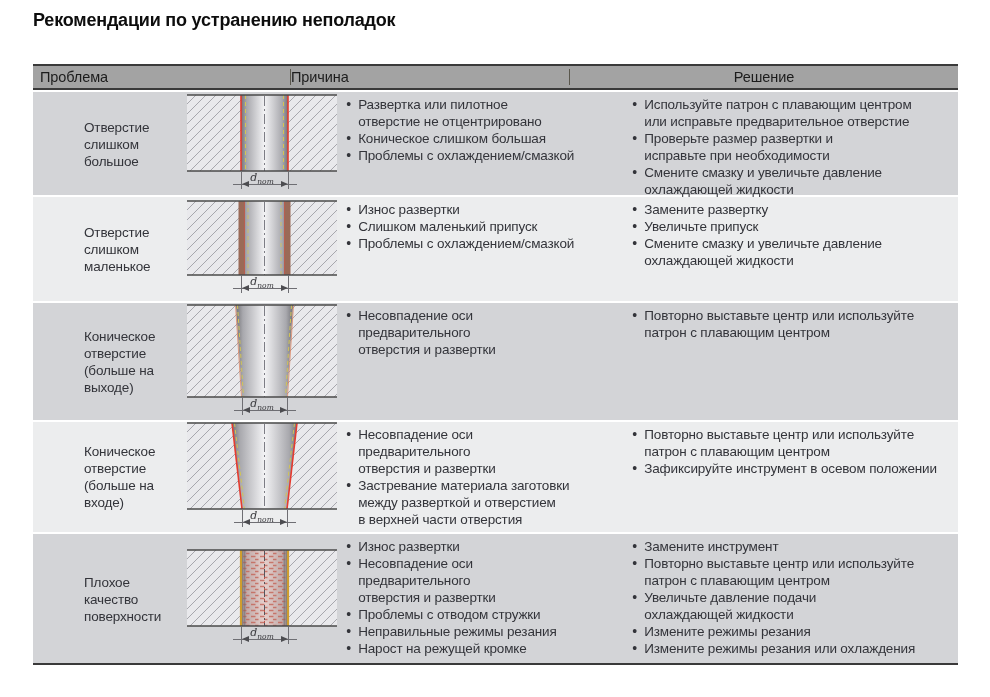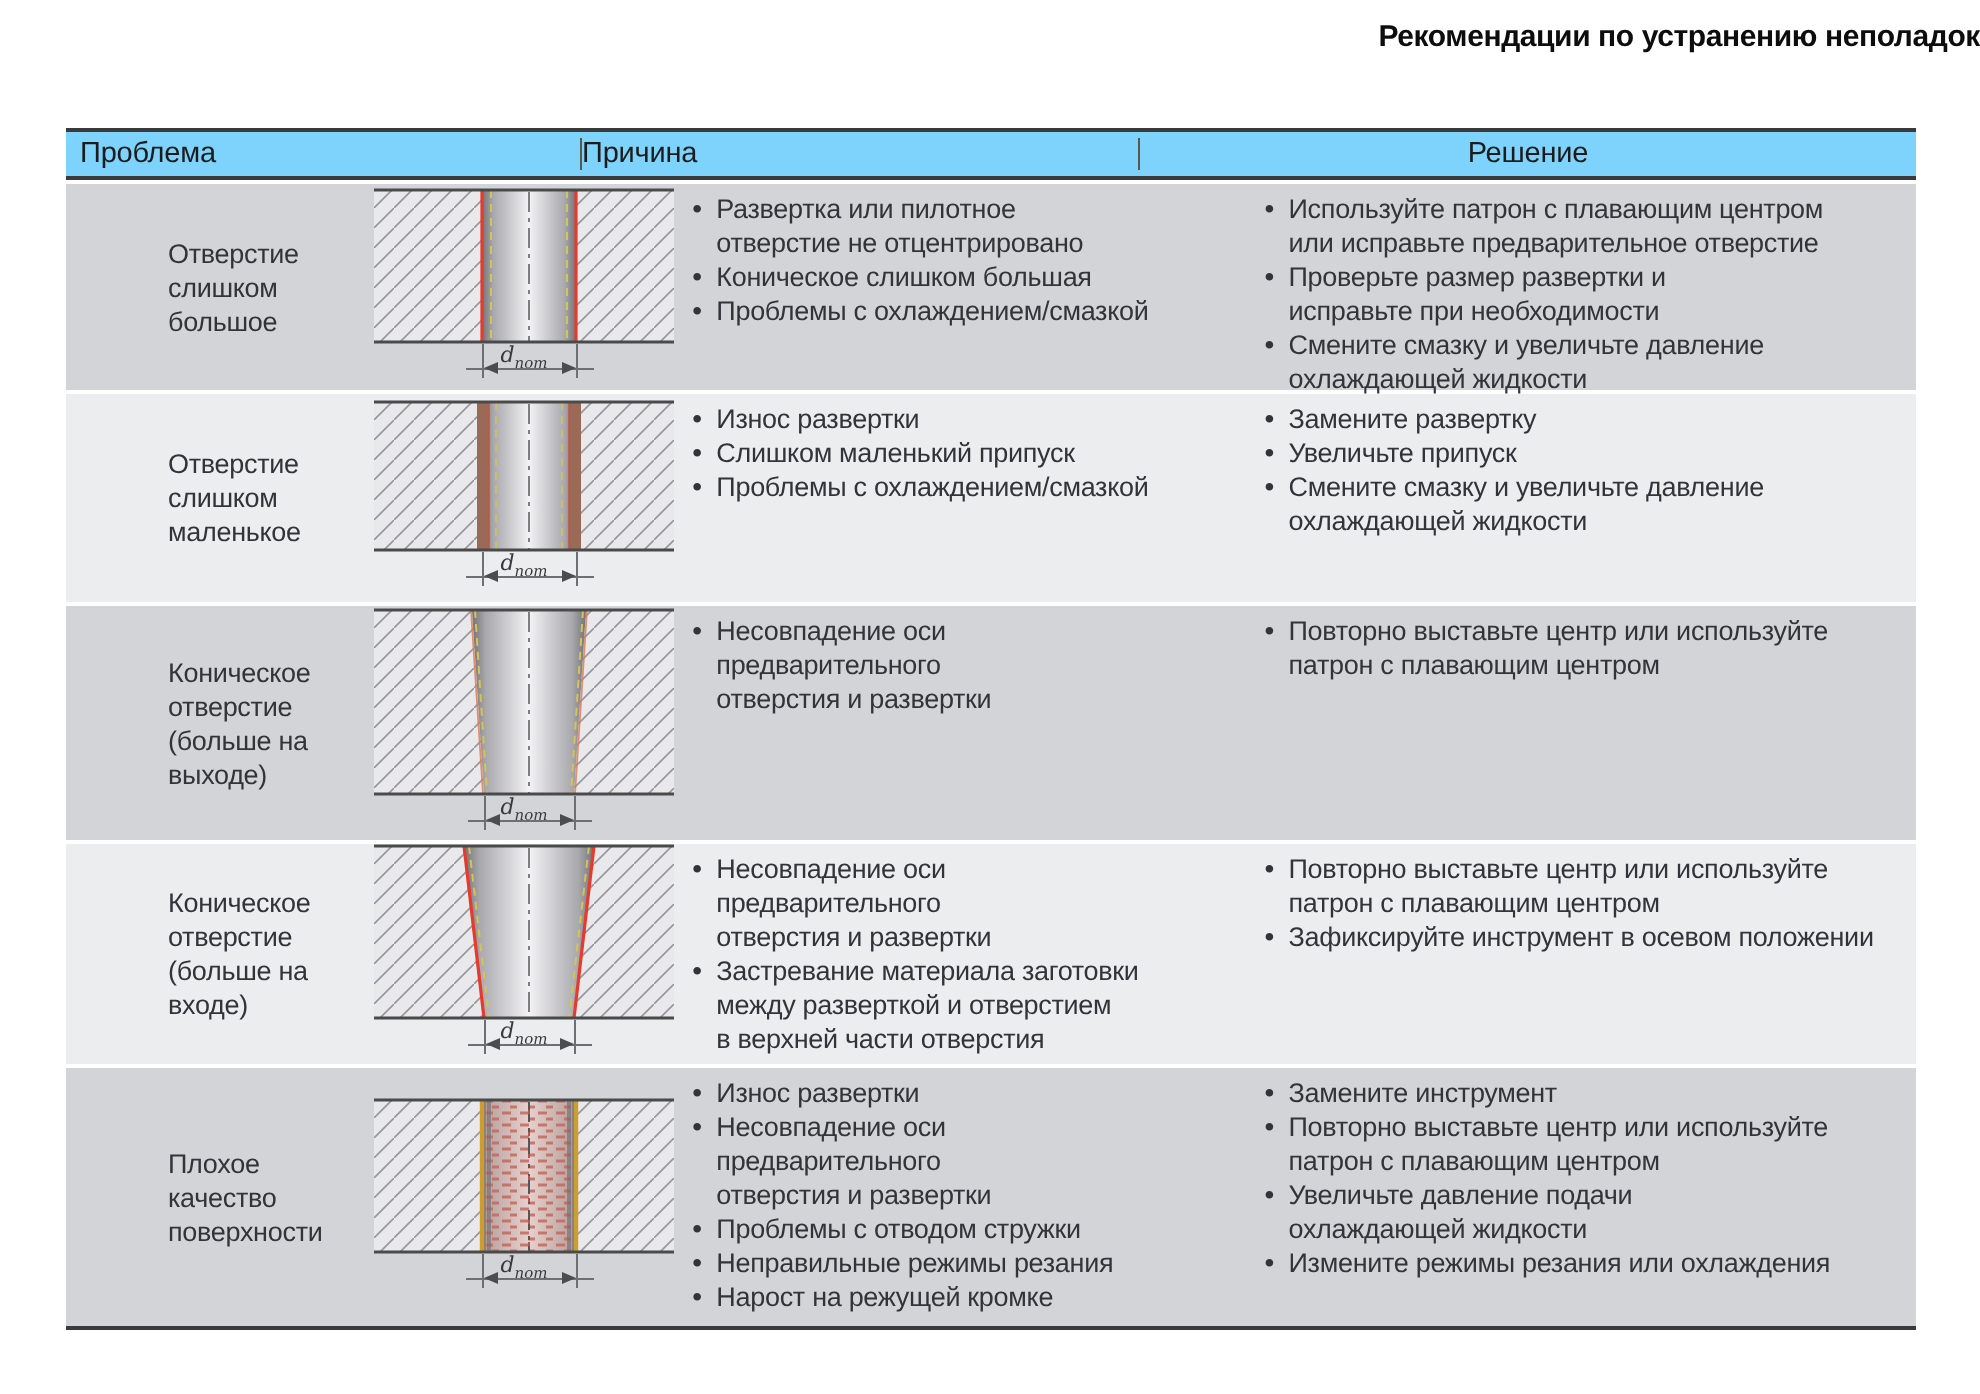--- a/index.html
+++ b/index.html
@@ -3,30 +3,30 @@
 <meta charset="utf-8">
 <style>
   html,body{margin:0;padding:0;}
   body{
     width:990px;height:697px;background:#ffffff;overflow:hidden;
     font-family:"Liberation Sans","DejaVu Sans",sans-serif;
     -webkit-font-smoothing:antialiased;
   }
   .page-title{
     margin:10px 0 0 33px;
-    font-size:15px;font-weight:bold;color:#0d0d0d;letter-spacing:-0.2px;text-align:right;
+    font-size:18px;font-weight:bold;color:#0d0d0d;letter-spacing:-0.2px;
   }
   .trouble-table{
     position:absolute;left:33px;top:64px;width:925px;
     border-top:2px solid #3a3a3a;
   }
   
   .thead{
     display:flex;align-items:center;height:22px;
-    background:#7dd3fc;border-bottom:2px solid #3a3a3a;
+    background:#a3a3a3;border-bottom:2px solid #3a3a3a;
     font-size:14.5px;color:#1c1c1c;letter-spacing:-0.1px;
   }
   .th{box-sizing:border-box;}
   .th.c1{width:257px;padding-left:7px;text-align:left;}
   .th.c2{width:279px;text-align:left;border-left:1px solid #5a574d;}
   .th.c3{width:389px;text-align:center;border-left:1px solid #5a574d;}
   
   .trow{display:flex;position:relative;margin-top:2px;}
   .trow:first-of-type{margin-top:0;}
   .trow.dark{background:#d3d4d7;}
@@ -373,18 +373,19 @@
           <li>Нарост на режущей кромке</li>
         </ul>
     </div>
     <div class="cell solution">
       <ul class="bullets">
           <li>Замените инструмент</li>
           <li>Повторно выставьте центр или используйте
 патрон с плавающим центром</li>
           <li>Увеличьте давление подачи
 охлаждающей жидкости</li>
+          <li>Измените режимы резания</li>
           <li>Измените режимы резания или охлаждения</li>
         </ul>
     </div>
   </div>
 
 </div>
 
 </body></html>

